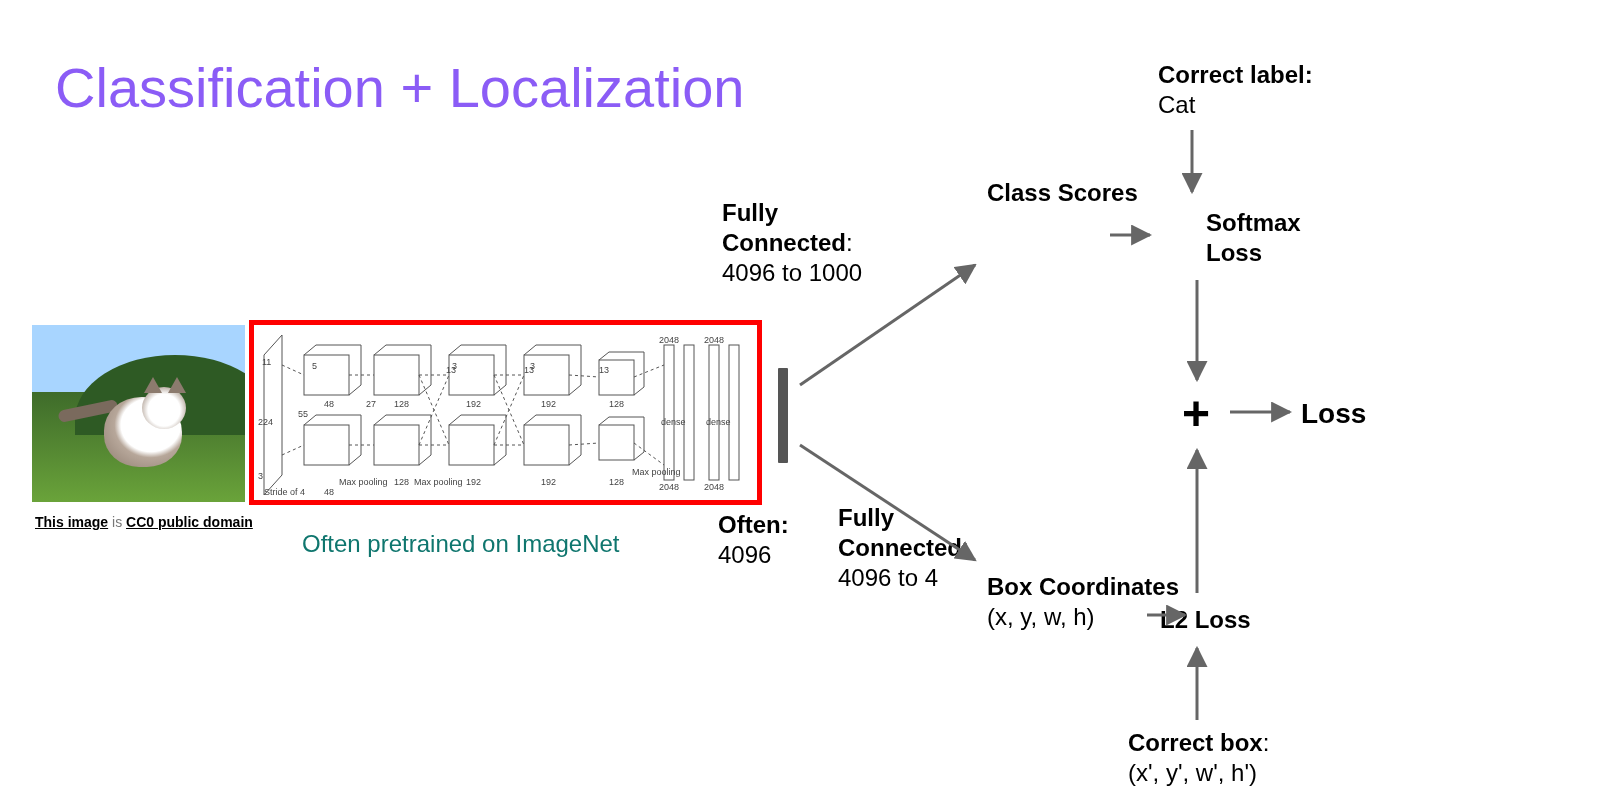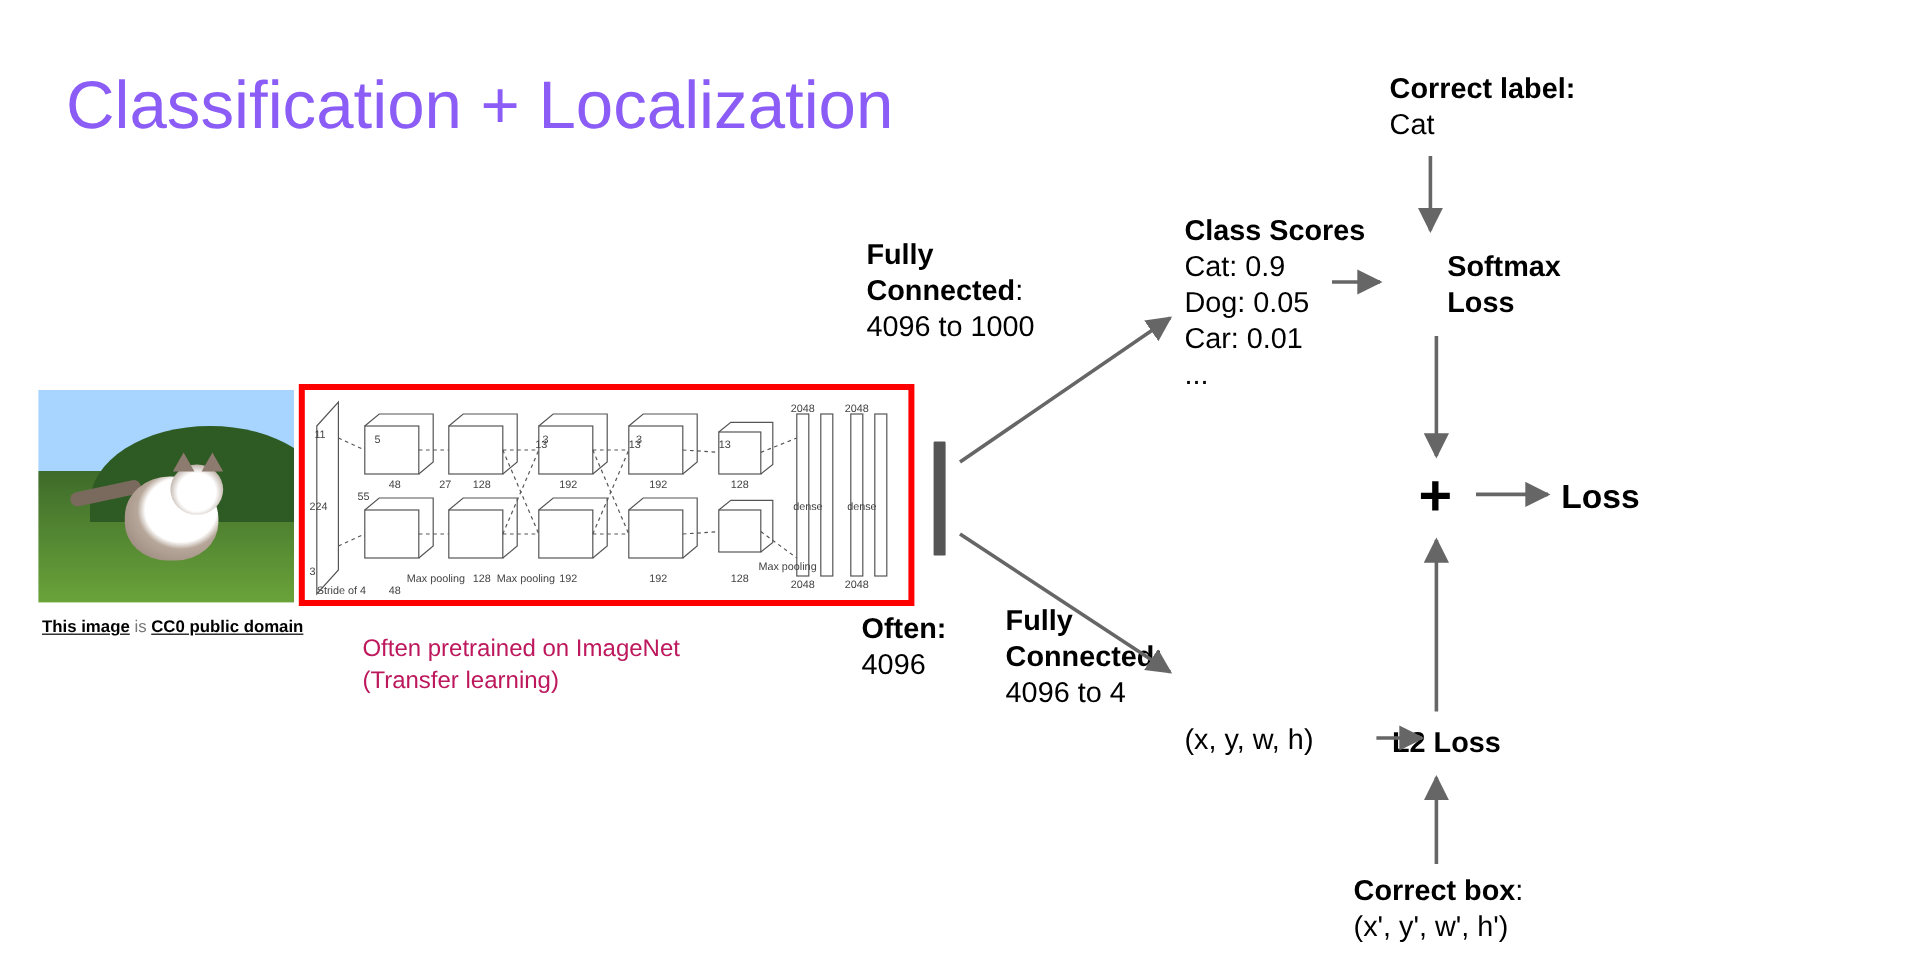--- a/index.html
+++ b/index.html
@@ -23,23 +23,24 @@
     line-height: 1.25;
     color: #000;
   }
   .label b { font-weight: 700; }
   .caption {
     font-size: 14px;
     color: #777;
   }
   .caption a { color: #000000; text-decoration: underline; font-weight: bold; }
   .red-note {
-    color: #be185d;
-    font-size: 20px;
+    color: #0f766e;
+    font-size: 24px;
     line-height: 1.3;
+    text-align: right;
   }
   .subtext {
     font-size: 28px;
     color: #111;
     line-height: 1.3;
   }
   .plus {
     font-size: 48px;
     font-weight: 900;
     color: #000;
@@ -217,45 +218,41 @@
     <text class="cnn-txt" x="85" y="160">Max pooling</text>
     <text class="cnn-txt" x="160" y="160">Max pooling</text>
     <text class="cnn-txt" x="378" y="150">Max pooling</text>
     <text class="cnn-txt" x="407" y="100">dense</text>
     <text class="cnn-txt" x="452" y="100">dense</text>
   </svg>
 </div>
 
 <div class="abs red-note" style="left:302px; top:528px;">
   <div>Often pretrained on ImageNet</div>
-  <div>(Transfer learning)</div>
 </div>
 
 <div class="abs vector-bar" style="left:778px; top:368px;"></div>
 <div class="abs label" style="left:718px; top:510px;">
   <b>Often:</b><br><span>4096</span>
 </div>
 
 <div class="abs label" style="left:722px; top:198px; width:180px;">
   <b>Fully Connected</b>:<br><span>4096 to 1000</span>
 </div>
 
 <div class="abs label" style="left:838px; top:503px; width:180px;">
   <b>Fully Connected</b>:<br><span>4096 to 4</span>
 </div>
 
 <div class="abs label" style="left:987px; top:178px; width:200px;">
-  <b>Class Scores</b><br><span style="white-space:pre-line;">Cat: 0.9
-Dog: 0.05
-Car: 0.01
-...</span>
+  <b>Class Scores</b><br>
 </div>
 
 <div class="abs label" style="left:987px; top:572px; width:210px;">
-  <br><span>(x, y, w, h)</span>
+  <b>Box Coordinates</b><br><span>(x, y, w, h)</span>
 </div>
 
 <div class="abs label" style="left:1158px; top:60px;">
   <b>Correct label:</b><br><span>Cat</span>
 </div>
 
 <div class="abs label" style="left:1158px; top:208px; width:140px;margin-left:48px;">
   <b>Softmax Loss</b>
 </div>
 

